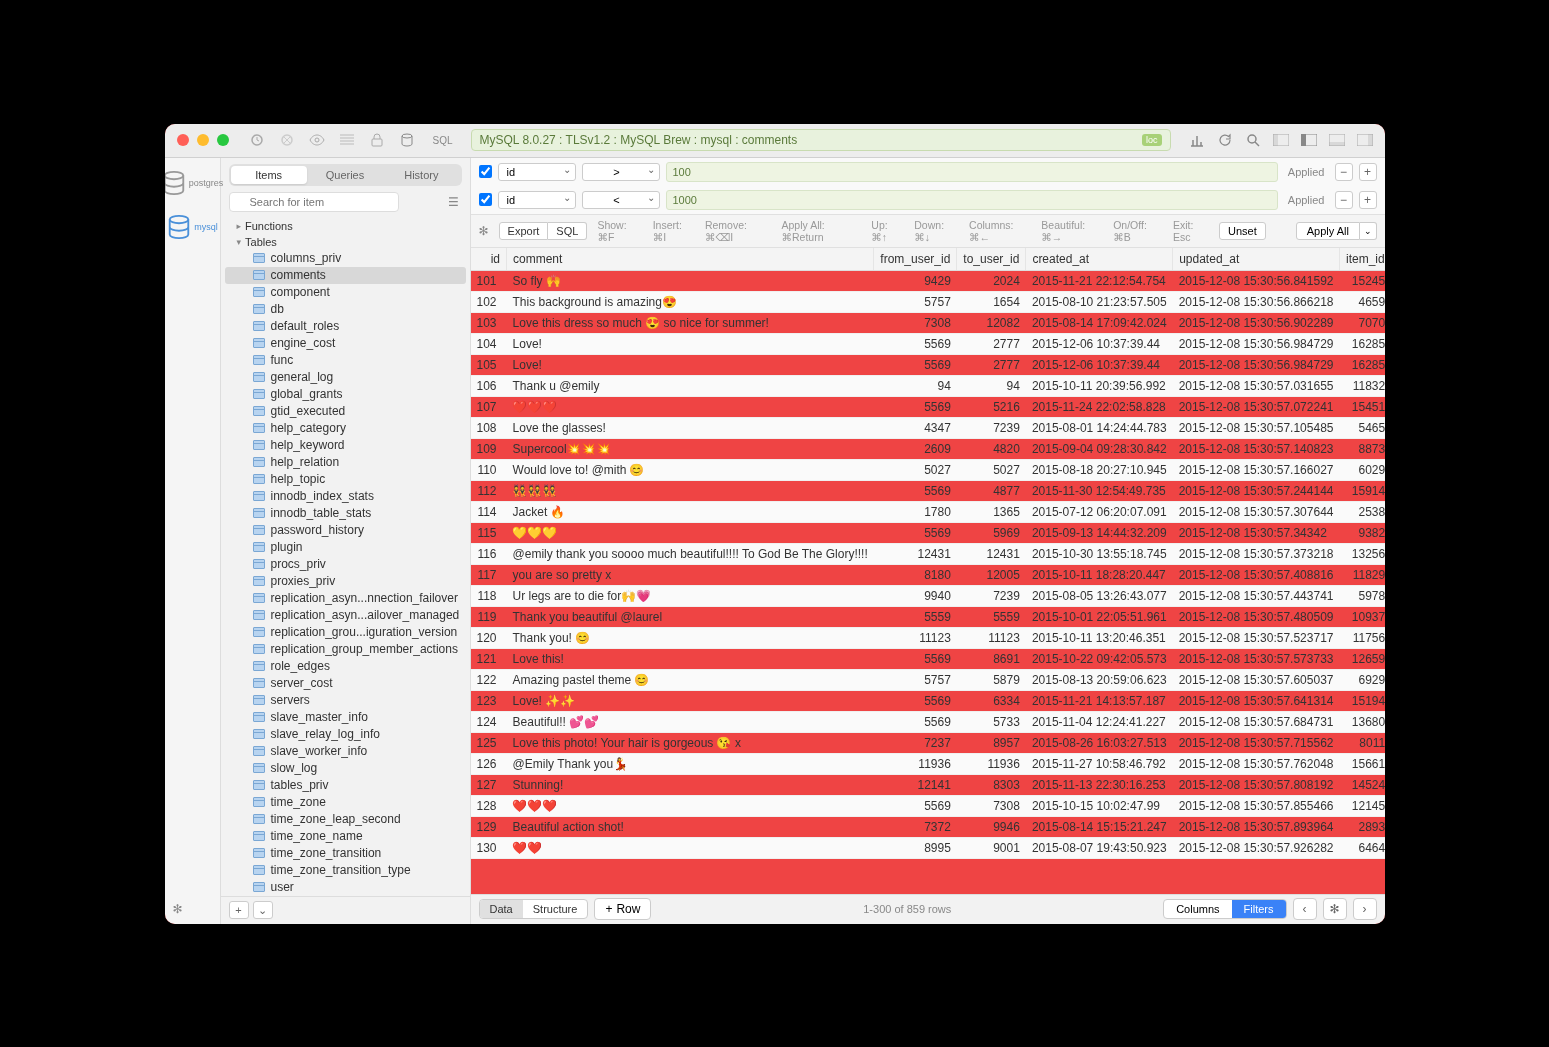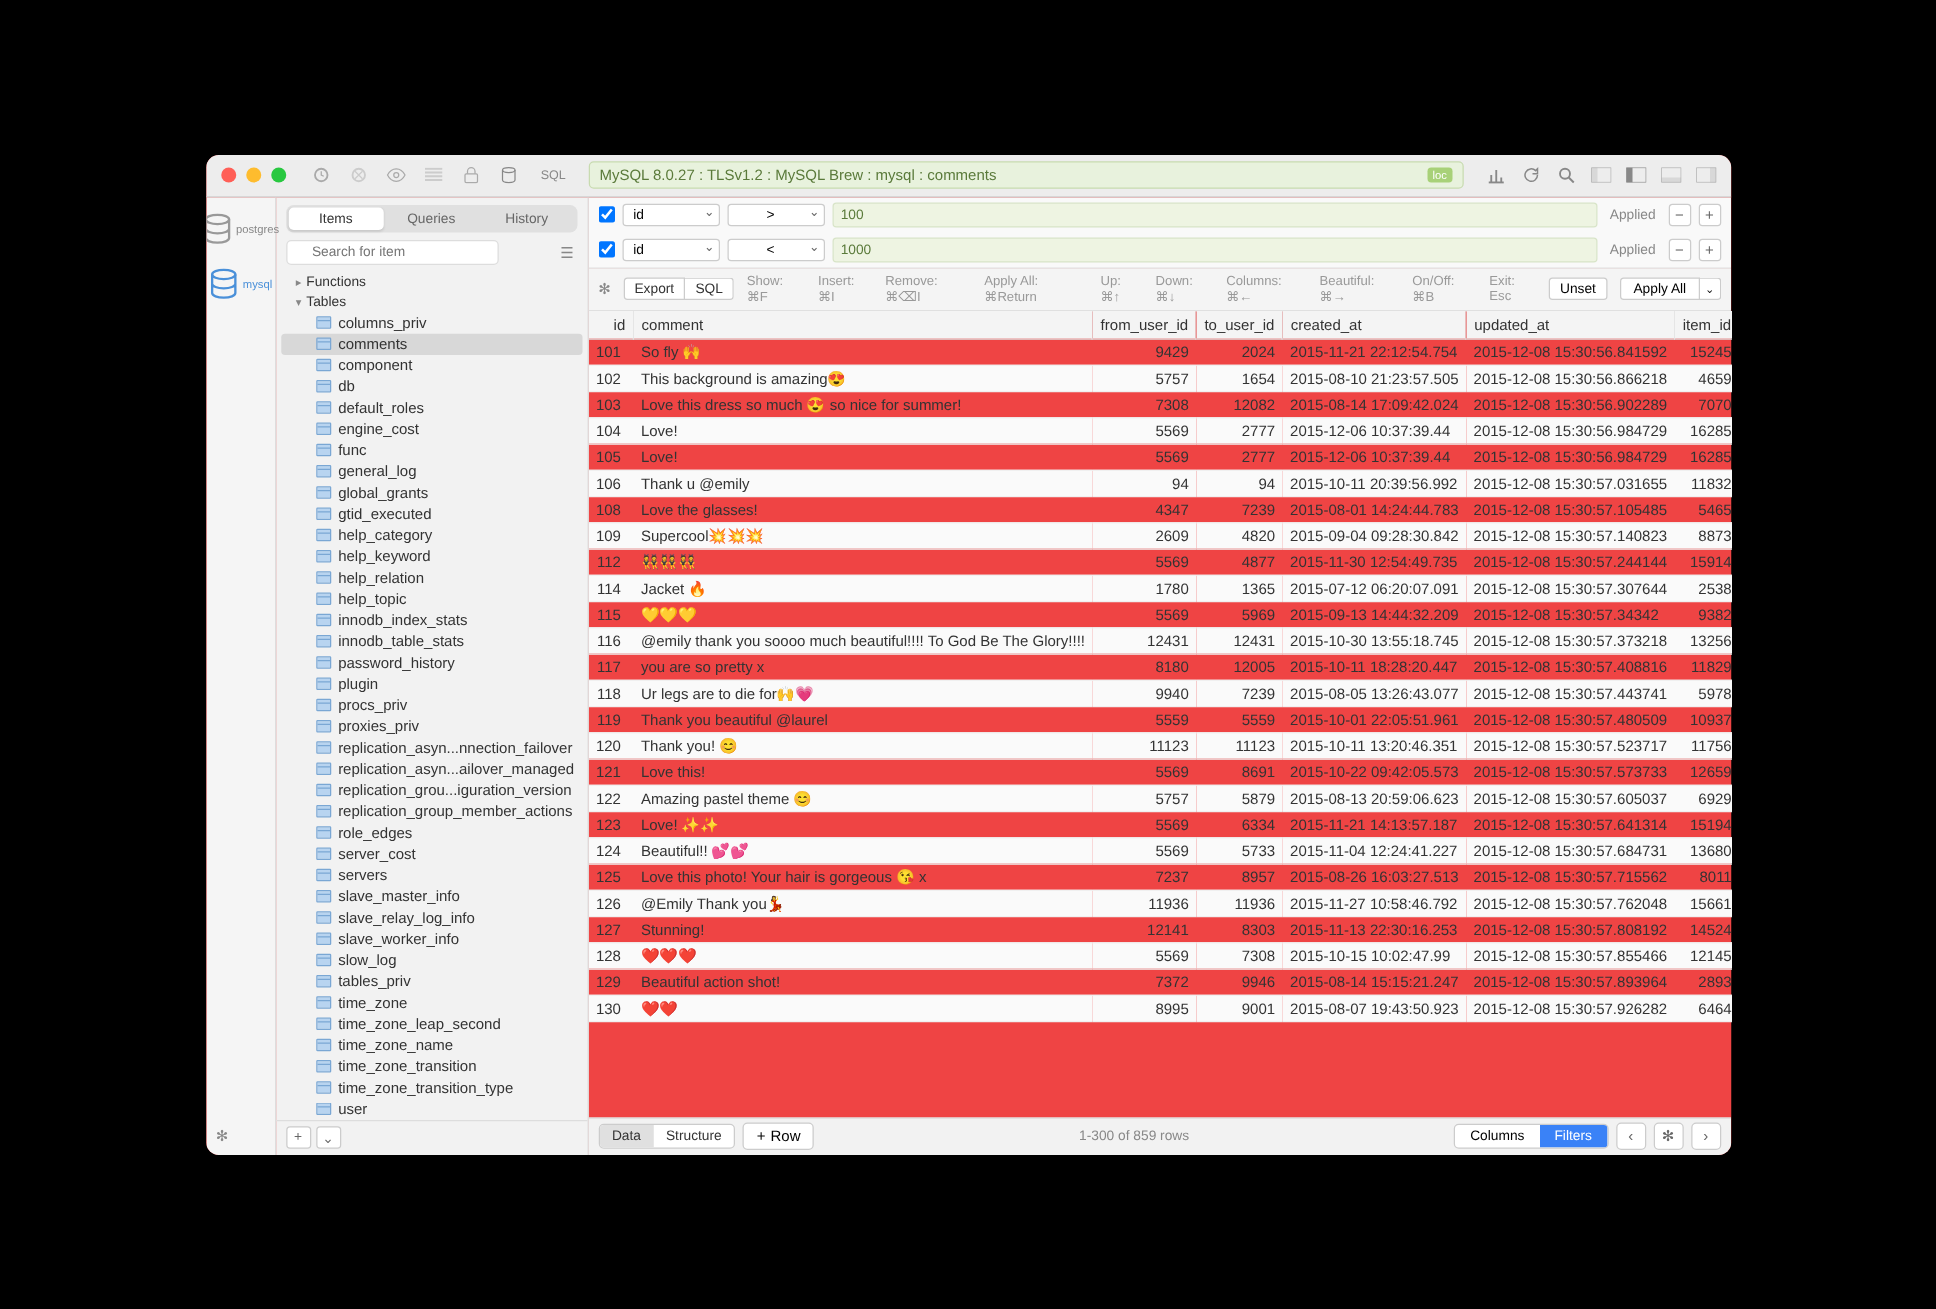--- a/index.html
+++ b/index.html
@@ -66,21 +66,21 @@
 .applied { font-size: 11px; color: #888; margin: 0 4px; }
 .pm-btn { width: 18px; height: 18px; border: 1px solid #ccc; border-radius: 3px; background: #fff; display:flex; align-items:center; justify-content:center; color:#666; cursor:pointer; }
 
 
 .qtoolbar { display: flex; align-items: center; gap: 10px; padding: 4px 8px; background: #f4f4f4; border-bottom: 1px solid #e0e0e0; font-size: 10.5px; color: #888; }
 .qtoolbar .gear { color: #888; }
 .exp-btn { border: 1px solid #ccc; border-radius: 3px 0 0 3px; background: #fff; padding: 2px 8px; font-size: 11px; color:#333; }
 .sql-btn { border: 1px solid #ccc; border-left:none; border-radius: 0 3px 3px 0; background: #fff; padding: 2px 8px; font-size: 11px; color:#333; }
 .hint { color: #999; font-size: 10.5px; }
 .unset-btn { border: 1px solid #ccc; border-radius: 3px; background: #fff; padding: 2px 8px; font-size: 11px; margin-left:auto; }
-.applyall-wrap { display:flex; }
+.applyall-wrap { display:flex;margin-left:20px; }
 .applyall-btn { border: 1px solid #ccc; border-radius: 3px 0 0 3px; background: #fff; padding: 2px 10px; font-size: 11px; }
 .applyall-drop { border: 1px solid #ccc; border-left:none; border-radius: 0 3px 3px 0; background: #fff; padding: 2px 4px; font-size: 9px; }
 
 
 .grid-wrap { flex: 1; overflow: auto; }
 table.grid { border-collapse: collapse; width: 100%; font-size: 11.5px; }
 .grid th { background: #f4f4f4; border-bottom: 1px solid #ddd; border-right: 1px solid #e5e5e5; padding: 4px 6px; font-weight: 500; text-align: left; color: #333; position: sticky; top: 0; }
 .grid td { border-bottom: 1px solid #f0f0f0; padding: 3px 6px; color: #333; white-space: nowrap; }
 .grid tr:nth-child(even) td { background: #fafafa; }
 .grid td.num, .grid th.num { text-align: right; }
@@ -516,36 +516,54 @@
               <tr>
                 <td class="id">106</td>
                 <td>Thank u @emily</td>
                 <td class="num">94</td>
                 <td class="num">94</td>
                 <td>2015-10-11 20:39:56.992</td>
                 <td>2015-12-08 15:30:57.031655</td>
                 <td class="num">11832</td>
               </tr>
               <tr>
+                <td class="id">107</td>
+                <td>❤️❤️❤️</td>
+                <td class="num">5569</td>
+                <td class="num">5216</td>
+                <td>2015-11-24 22:02:58.828</td>
+                <td>2015-12-08 15:30:57.072241</td>
+                <td class="num">15451</td>
+              </tr>
+              <tr>
                 <td class="id">108</td>
                 <td>Love the glasses!</td>
                 <td class="num">4347</td>
                 <td class="num">7239</td>
                 <td>2015-08-01 14:24:44.783</td>
                 <td>2015-12-08 15:30:57.105485</td>
                 <td class="num">5465</td>
               </tr>
               <tr>
                 <td class="id">109</td>
                 <td>Supercool💥💥💥</td>
                 <td class="num">2609</td>
                 <td class="num">4820</td>
                 <td>2015-09-04 09:28:30.842</td>
                 <td>2015-12-08 15:30:57.140823</td>
                 <td class="num">8873</td>
+              </tr>
+              <tr>
+                <td class="id">110</td>
+                <td>Would love to! @mith 😊</td>
+                <td class="num">5027</td>
+                <td class="num">5027</td>
+                <td>2015-08-18 20:27:10.945</td>
+                <td>2015-12-08 15:30:57.166027</td>
+                <td class="num">6029</td>
               </tr>
               <tr>
                 <td class="id">112</td>
                 <td>👯👯👯</td>
                 <td class="num">5569</td>
                 <td class="num">4877</td>
                 <td>2015-11-30 12:54:49.735</td>
                 <td>2015-12-08 15:30:57.244144</td>
                 <td class="num">15914</td>
               </tr>

